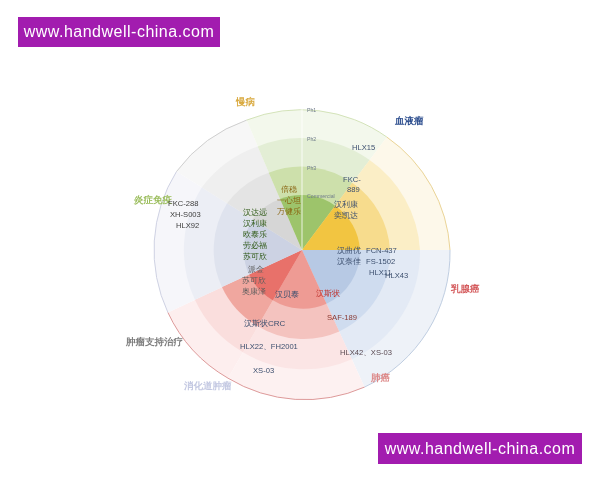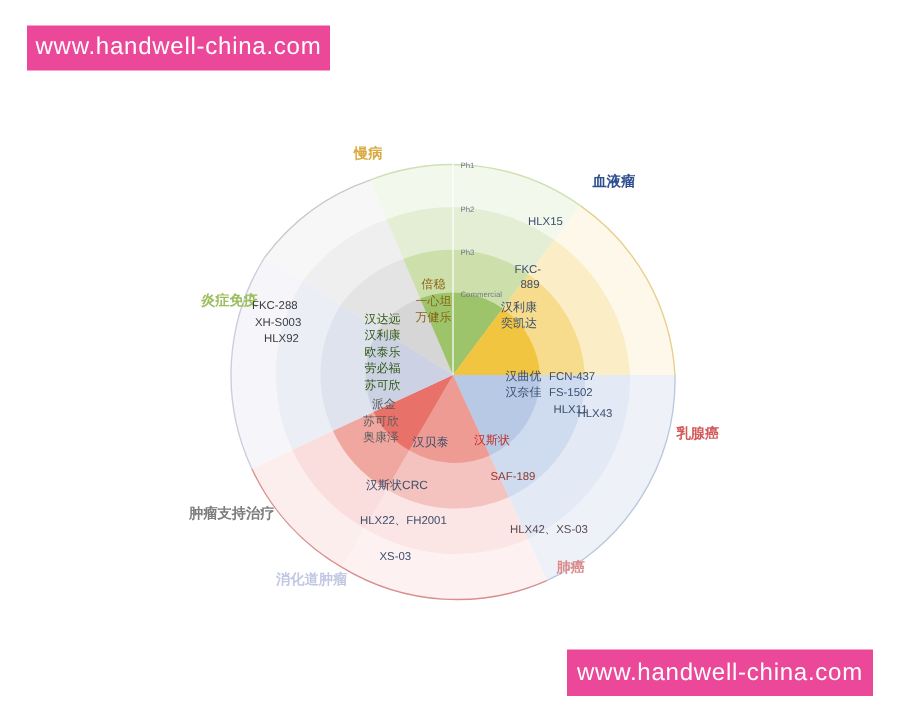--- a/index.html
+++ b/index.html
@@ -4,21 +4,21 @@
 <style>
   html,body{margin:0;padding:0;}
   body{
     width:600px;height:480px;
     background:#ffffff;
     font-family:"Liberation Sans","DejaVu Sans",sans-serif;
     position:relative;overflow:hidden;
   }
   .watermark{
     position:absolute;
-    background:#ec4899;
+    background:#a21caf;
     color:#ffffff;
     font-size:16px;
     letter-spacing:.5px;
     display:flex;align-items:center;justify-content:center;
     white-space:nowrap;
     text-align:center;
   }
   #wm-top{left:18px;top:17px;width:202px;height:30px;}
   #wm-bottom{left:378px;top:433px;width:204px;height:31px;}
 

